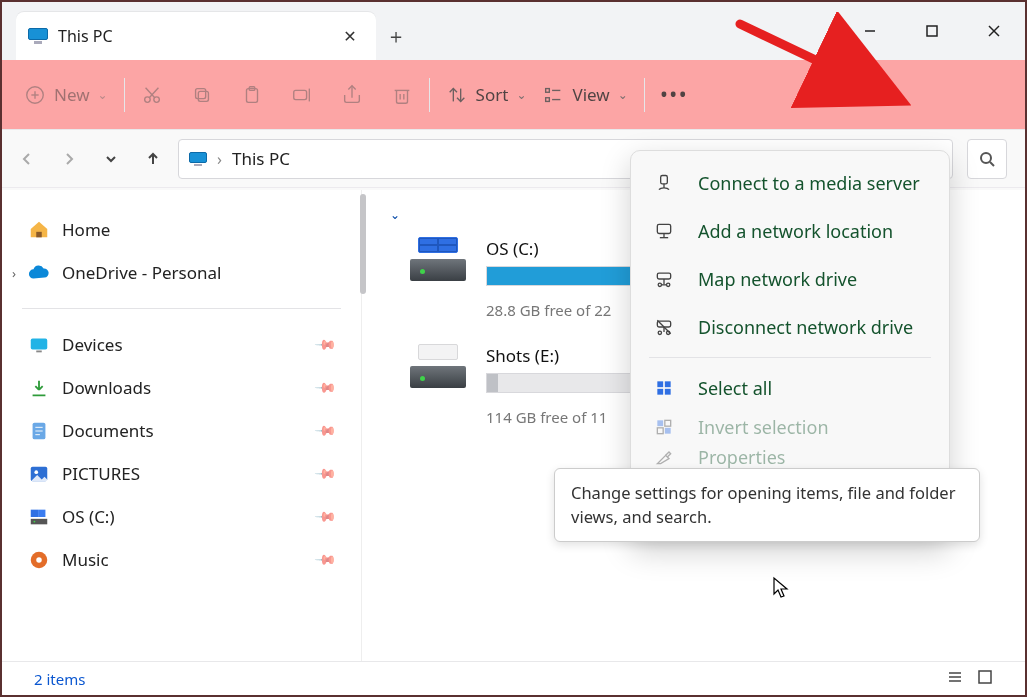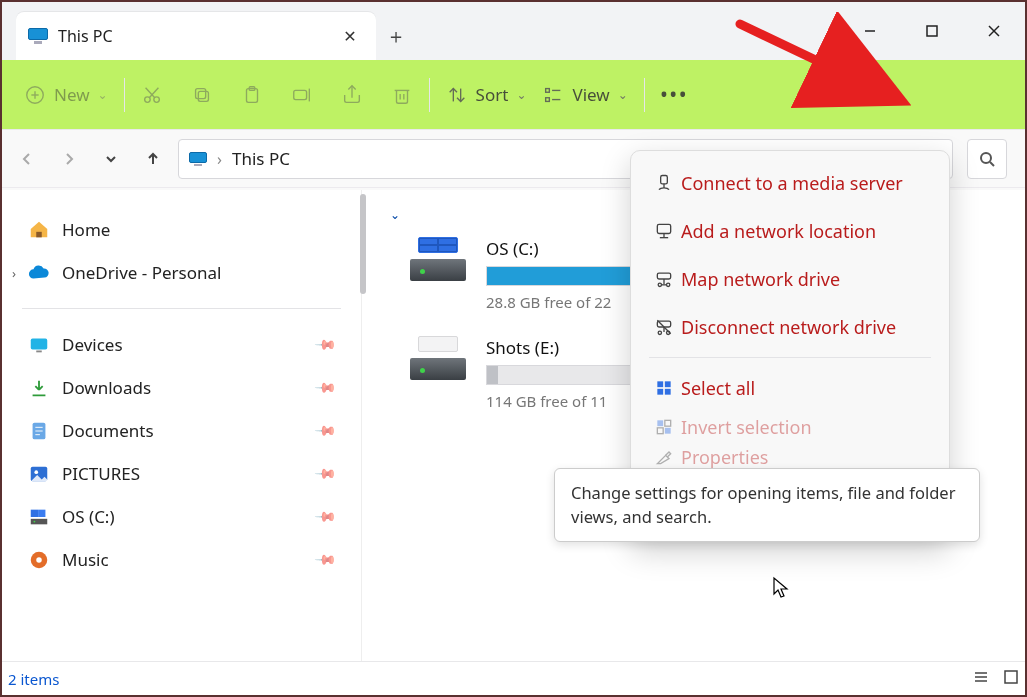--- a/index.html
+++ b/index.html
@@ -13,21 +13,21 @@
   .tab .monitor-icon::before { content:""; position:absolute; inset:0 0 4px 0; background:#1891d6; border:1px solid #0c6aa8; border-radius:2px; }
   .tab .monitor-icon::after { content:""; position:absolute; bottom:0; left:6px; width:8px; height:3px; background:#aab; }
   .tab-title { font-size: 16px; color:#222; flex:1; }
   .tab-close { width:28px; text-align:center; color:#333; font-size:16px; }
   .newtab { width:40px; display:flex; align-items:center; justify-content:center; margin-top:10px; color:#444; font-size:20px; }
   .winbtns { margin-left:auto; display:flex; align-items:center; }
   .winbtn { width:62px; height:44px; display:flex; align-items:center; justify-content:center; color:#222; }
   .winbtn svg { width:14px; height:14px; stroke:#222; stroke-width:1.5; fill:none; }
 
   
-  .toolbar { height: 70px; background:#bef264; border-bottom: 1px solid #e9e9eb; display:flex; align-items:center; padding: 0 22px; gap: 16px; color:#555; }
+  .toolbar { height: 70px; background:#fca5a5; border-bottom: 1px solid #e9e9eb; display:flex; align-items:center; padding: 0 22px; gap: 16px; color:#555; }
   .tb-group { display:flex; align-items:center; gap: 28px; }
   .tb-sep { width:1px; height:34px; background:#e6e6e9; }
   .tb-item { display:flex; align-items:center; gap:8px; font-size:17px; color:#333; opacity:.85; }
   .tb-item.dim { opacity:.45; }
   .ico { width:22px; height:22px; display:inline-flex; align-items:center; justify-content:center; }
   .ico svg { width:22px; height:22px; stroke:#555; stroke-width:1.5; fill:none; }
   .chev { font-size:12px; color:#666; }
 
   
   .addr-row { height: 58px; background:#f9f9f9; display:flex; align-items:center; padding: 0 18px 0 14px; gap: 14px; border-bottom:1px solid #eceaee; }
@@ -63,43 +63,43 @@
   .drive-icon { width:56px; height:44px; position:relative;}
   .drive-icon .top { position:absolute; top:0; left:8px; width:40px; height:16px; background:#f3f3f4; border:1px solid #d8d8da; border-radius:2px;}
   .drive-icon.os .top { background:#2f6fe3; border-color:#2f6fe3; display:flex;flex-wrap:wrap;}
   .drive-icon.os .top span{width:50%;height:50%;border:.5px solid #1f57be;box-sizing:border-box;}
   .drive-icon .body { position:absolute; bottom:0; left:0; right:0; height:22px; background:linear-gradient(#6f757b,#3a3f44); border-radius:2px;}
   .drive-icon .led { position:absolute; bottom:7px; left:10px; width:5px;height:5px;background:#3fd24a;border-radius:50%;}
   .drive-info { flex:1; max-width:280px;}
   .drive-name { font-size:17px; color:#111; margin-bottom:6px;}
   .bar { height:20px; width:100%; background:#e8e8ea; border:1px solid #d8d8dc; position:relative;}
   .bar-fill { position:absolute; top:0;left:0;bottom:0; background:#219dd8;}
-  .drive-sub { font-size:15px; color:#777; margin-top:6px;}
+  .drive-sub { font-size:15px; color:#777; margin-top:14px;}
 
   
   .menu { position:absolute; top:148px; left:628px; width:320px; background:#f8f8f8; border:1px solid #ddd; border-radius:10px; box-shadow:0 10px 30px rgba(0,0,0,.18); padding:8px; z-index:5;}
-  .mi { display:flex; align-items:center; gap:6px; padding:12px 14px; font-size:18px; color:#b91c1c; border-radius:6px;}
+  .mi { display:flex; align-items:center; gap:23px; padding:12px 14px; font-size:18px; color:#14532d; border-radius:6px;}
   .mi.hover { background:#ececee;}
   .mi .mico { width:22px; display:flex;justify-content:center;}
   .mi .mico svg{width:20px;height:20px;stroke:#444;stroke-width:1.6;fill:none;}
   .mi.obscured { height:30px; overflow:hidden; opacity:.4; padding-top:4px;padding-bottom:4px;}
   .msep { height:1px; background:#e3e3e6; margin:6px 10px;}
 
   
   .tooltip { position:absolute; top:466px; left:552px; width:426px; background:#fff; border:1px solid #ccc; border-radius:6px; padding:12px 16px; font-size:16.5px; color:#333; box-shadow:0 3px 10px rgba(0,0,0,.12); z-index:7; line-height:1.45;}
 
   
   .cursor { position:absolute; top:574px; left:770px; z-index:8; }
   .cursor svg{width:20px;height:24px;}
 
   
   .arrow { position:absolute; top:10px; left:720px; z-index:4; pointer-events:none;}
 
   
-  .status { position:absolute; bottom:0; left:0; right:0; height:34px; background:#fff; border-top:1px solid #e8e8ea; display:flex; align-items:center; padding:0 6px; font-size:15px; color:#0b57d0;}
+  .status { position:absolute; bottom:0; left:0; right:0; height:34px; background:#fff; border-top:1px solid #e8e8ea; display:flex; align-items:center; padding:0 32px; font-size:15px; color:#0b57d0;}
   .status .sicons { margin-left:auto; display:flex; gap:14px; color:#444;}
   .status .sicons svg{width:16px;height:16px;stroke:#444;stroke-width:1.5;fill:none;}
 
 </style>
 </head>
 <body>
 
 <div class="titlebar">
   <div class="tab">
     <span class="monitor-icon"></span>

